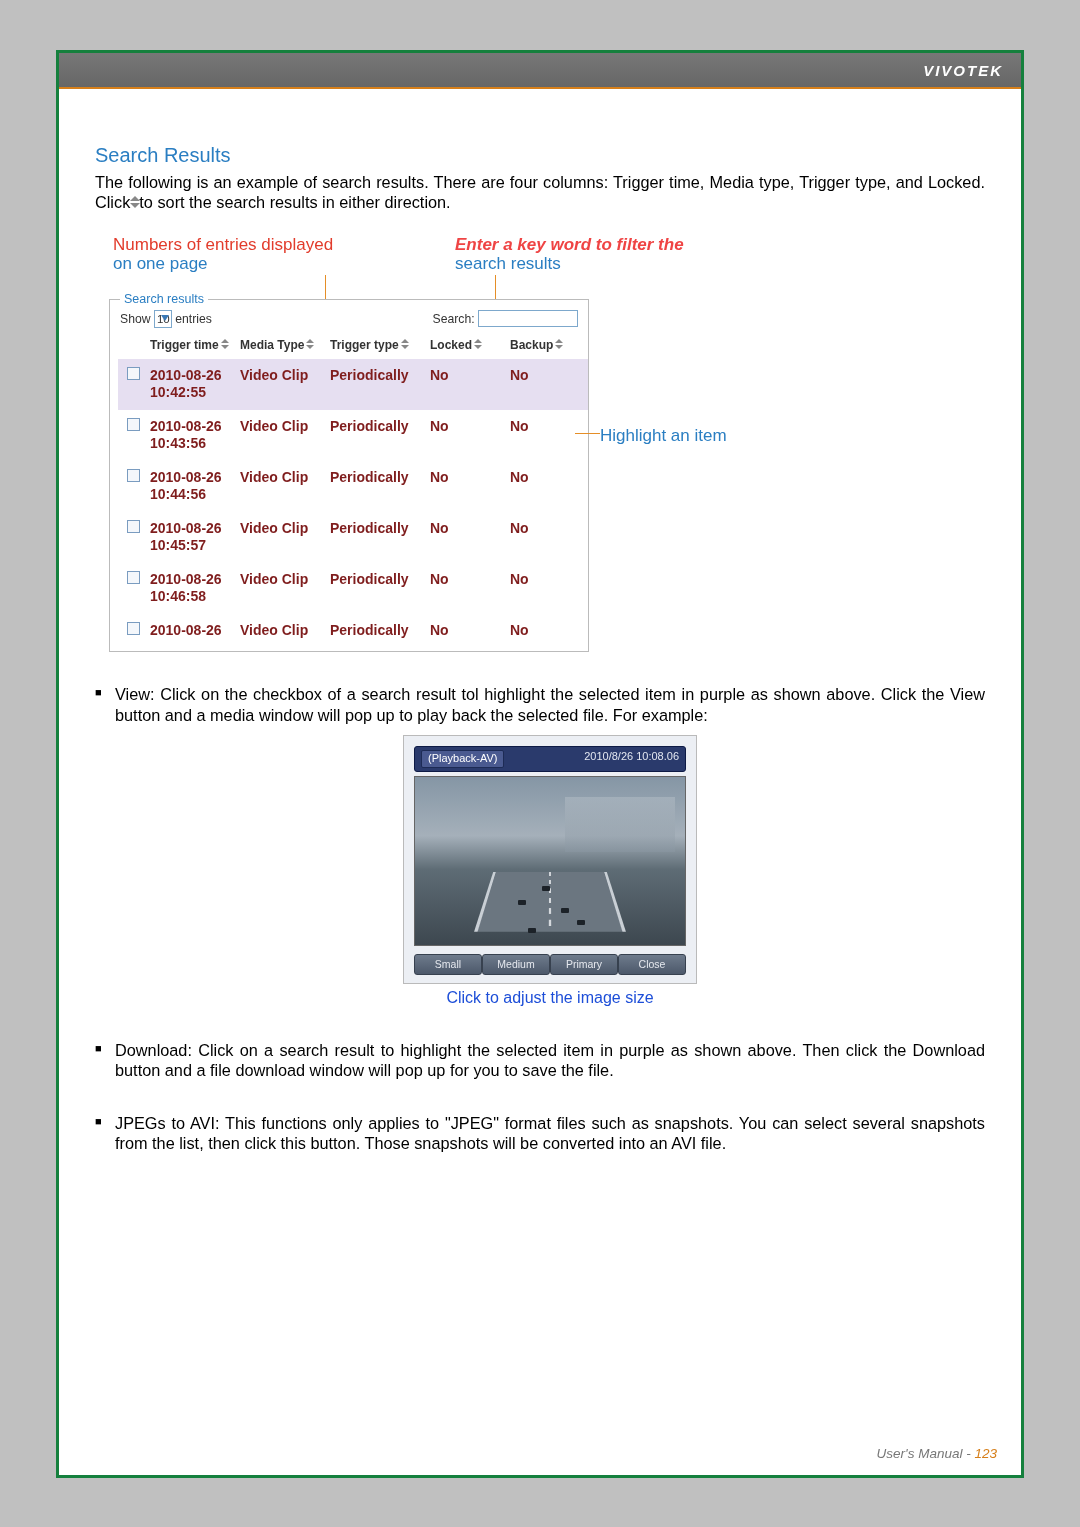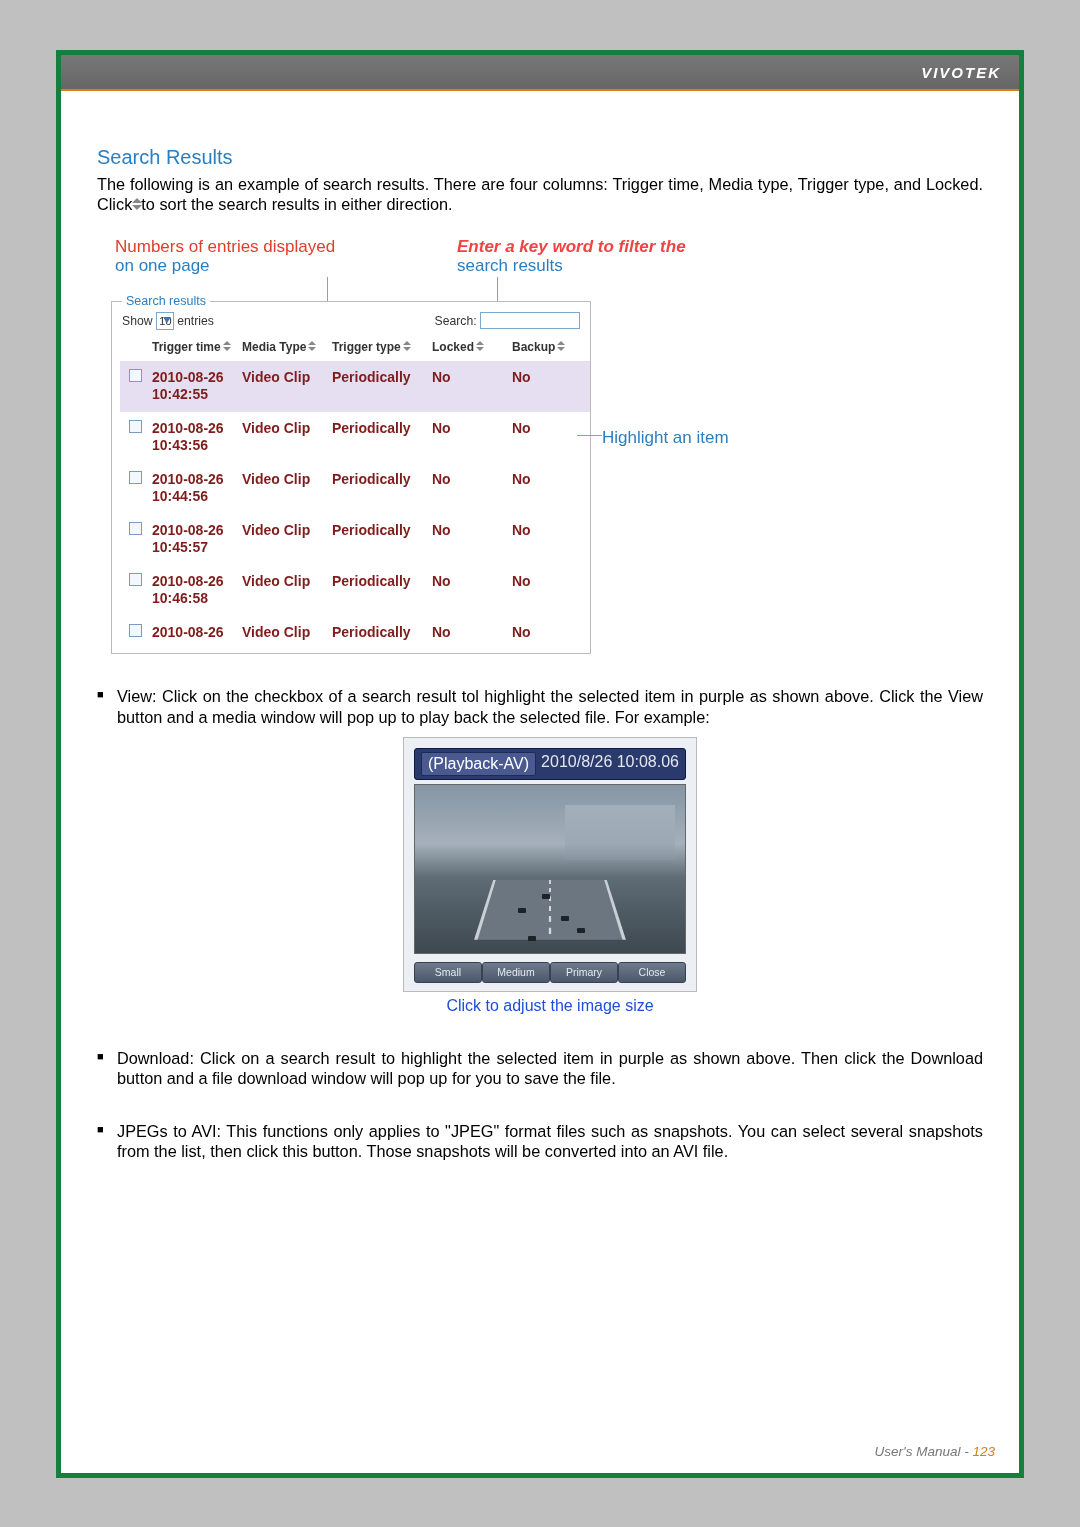--- a/index.html
+++ b/index.html
@@ -10,21 +10,21 @@
     height: 1527px;
     position: relative;
   }
   .page {
     position: absolute;
     left: 56px;
     top: 50px;
     width: 968px;
     height: 1428px;
     background: #fff;
-    border: 5px solid #15803d;
+    border: 3px solid #15803d;
   }
   .topband {
     height: 36px;
     background: linear-gradient(to bottom, #777 0%, #666 100%);
     border-bottom: 2px solid #d67f1a;
     display: flex;
     justify-content: flex-end;
     align-items: center;
     padding-right: 18px;
   }
@@ -212,21 +212,21 @@
     position: relative;
   }
   .pb-head {
     background: #2a3a6c;
     border: 1px solid #0d1a45;
     border-radius: 3px;
     padding: 3px 6px;
     display: flex;
     justify-content: space-between;
     color: #e2e6f0;
-    font-size: 16px;
+    font-size: 11px;
   }
   .pb-head .pb-title {
     background: #4a5a90;
     border: 1px solid #1d2b55;
     border-radius: 2px;
     padding: 1px 6px;
     color: #fff;
   }
   .pb-img {
     margin-top: 4px;

